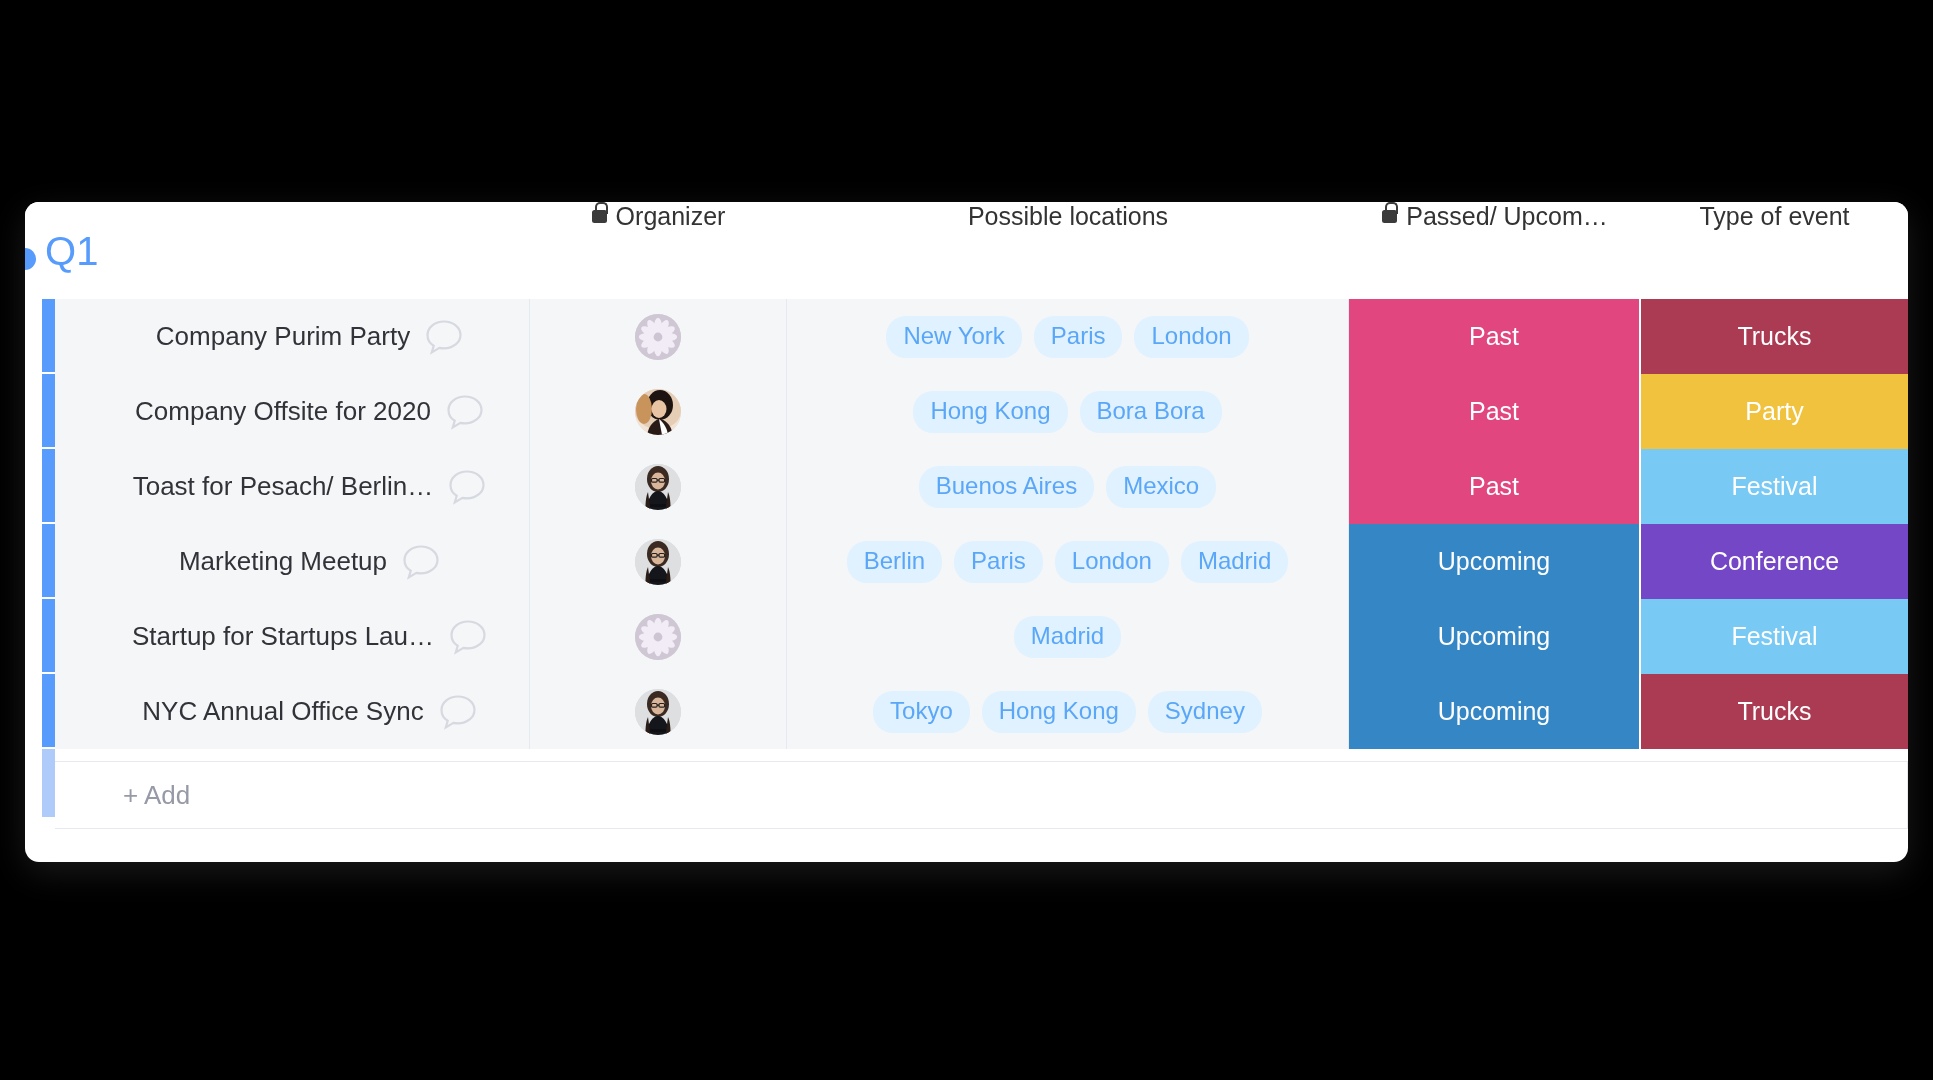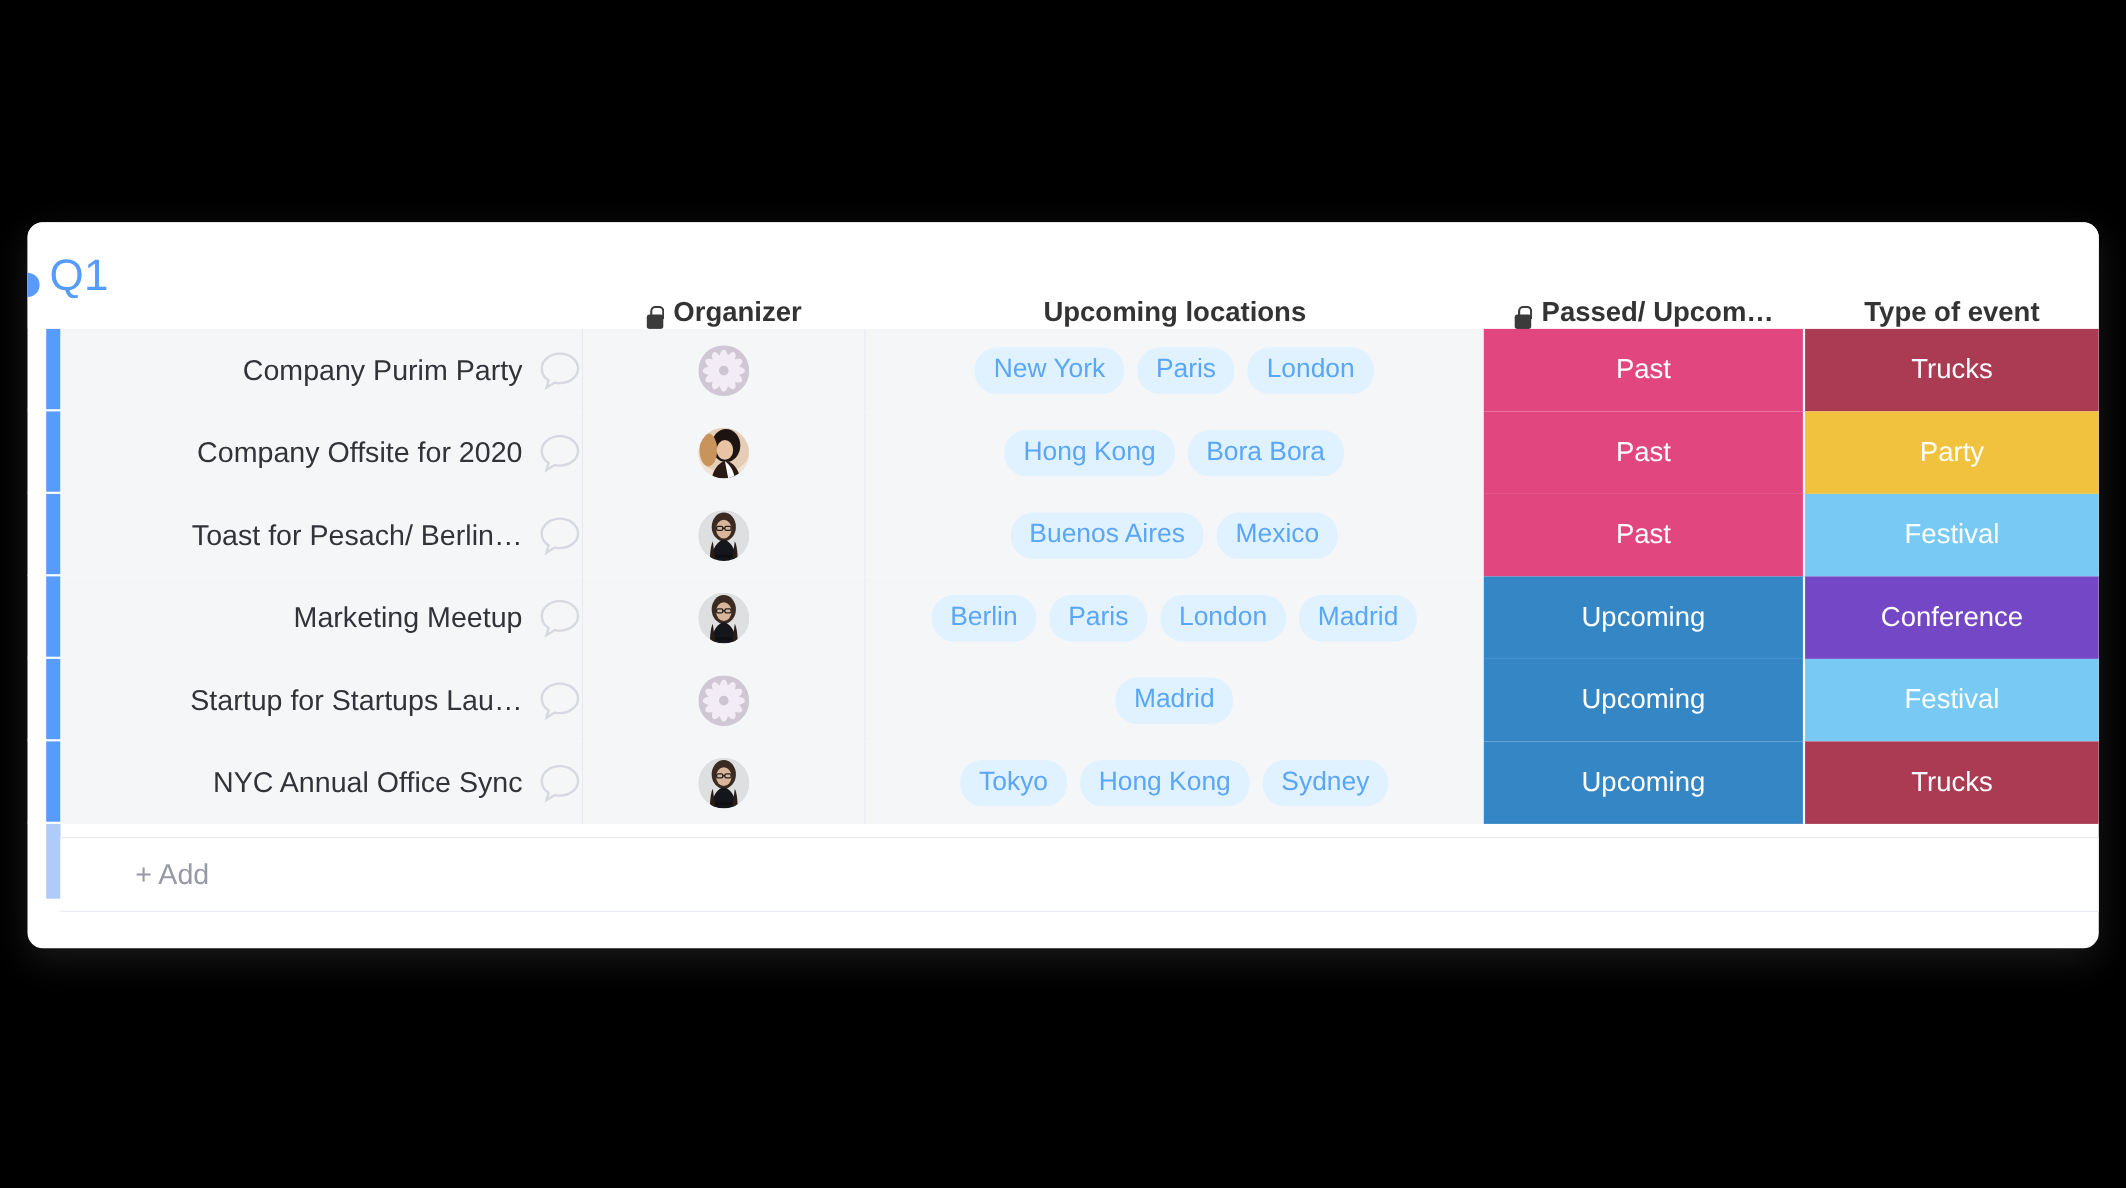--- a/index.html
+++ b/index.html
@@ -60,26 +60,26 @@
     font-weight: 400;
     letter-spacing: 0.2px;
     line-height: 40px;
   }
 
   .hdr-cell {
     position: absolute;
     top: 0;
     height: 97px;
     display: flex;
-    align-items: flex-end;
+    align-items: flex-start;
     justify-content: center;
     gap: 9px;
     font-size: 25px;
     color: #333333;
-    font-weight: 700;
+    font-weight: 400;
     white-space: nowrap;
   }
 
   .lock-icon {
     display: inline-block;
     width: 15px;
     height: 21px;
     position: relative;
     flex: 0 0 auto;
   }
@@ -130,21 +130,21 @@
     display: flex;
     align-items: center;
     border-right: 1px solid #e6e9ef;
   }
 
   
   .cell-name {
     left: 30px;
     width: 475px;
     padding-left: 36px;
-    justify-content: flex-end;
+    justify-content: center;
     gap: 14px;
   }
   .name-text {
     font-size: 26px;
     color: #323338;
     white-space: nowrap;
     overflow: hidden;
   }
   .bubble-icon {
     flex: 0 0 auto;
@@ -241,21 +241,21 @@
       <div class="collapse-arrow"></div>
 
       <div class="group-title">Q1</div>
 
       <div class="hdr-cell" style="left:505px;width:257px;">
         <span class="lock-icon"></span>
         <span>Organizer</span>
       </div>
 
       <div class="hdr-cell" style="left:762px;width:562px;">
-        <span>Upcoming locations</span>
+        <span>Possible locations</span>
       </div>
 
       <div class="hdr-cell" style="left:1324px;width:292px;">
         <span class="lock-icon"></span>
         <span>Passed/ Upcom…</span>
       </div>
 
       <div class="hdr-cell" style="left:1616px;width:267px;">
         <span>Type of event</span>
       </div>

